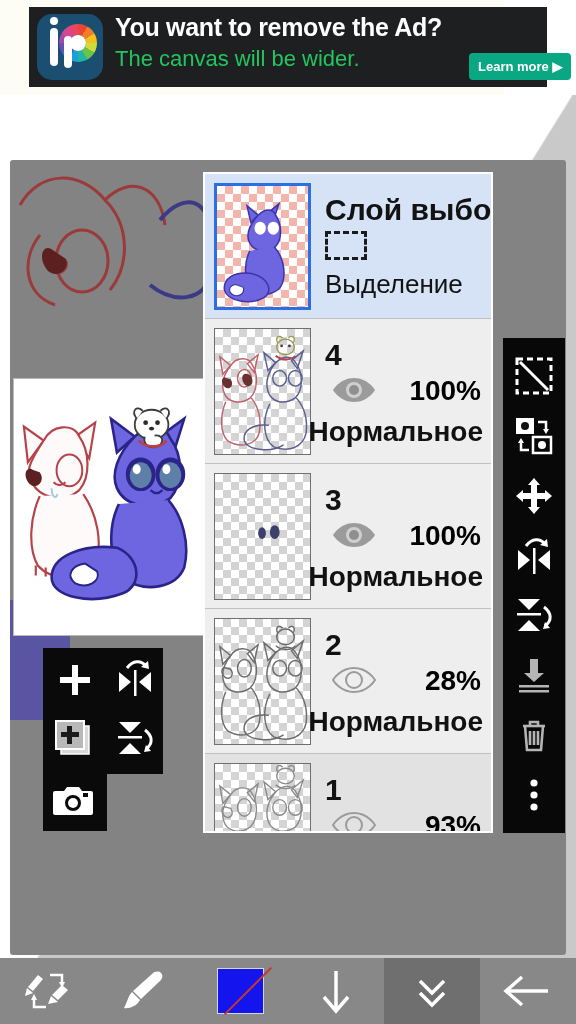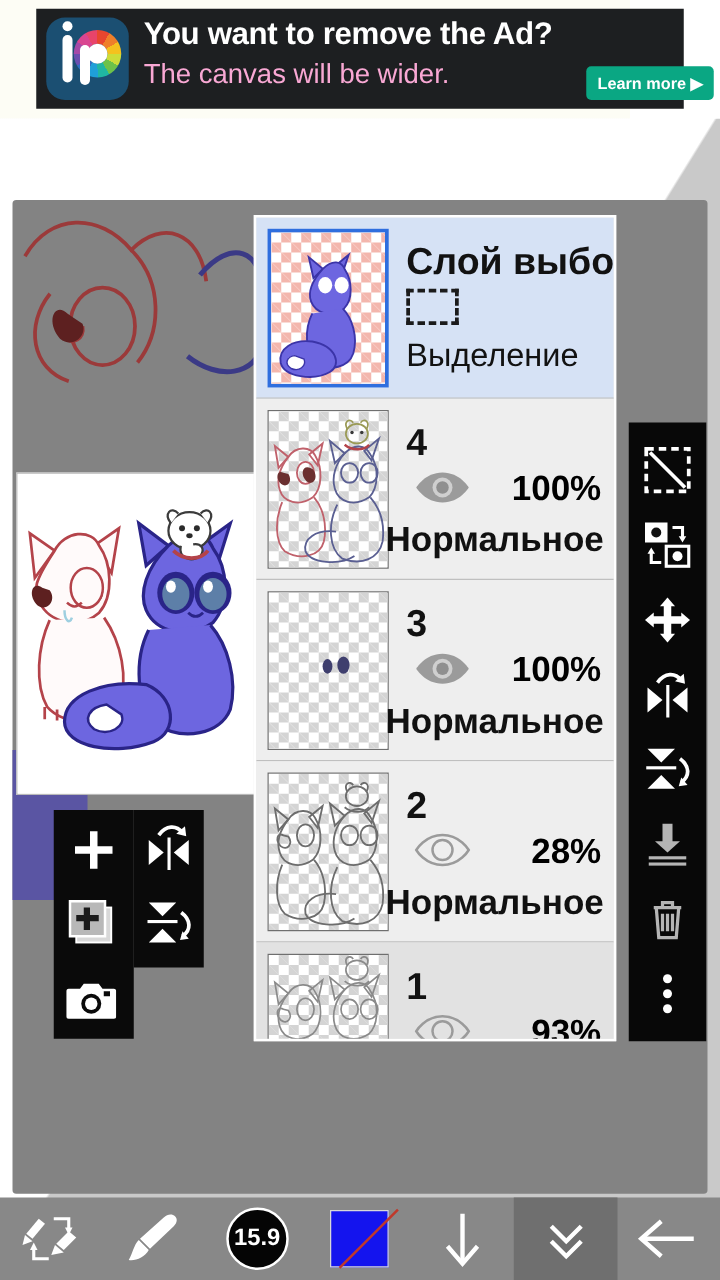--- a/index.html
+++ b/index.html
@@ -22,21 +22,21 @@
   .wheel { position:absolute; left:22px; top:10px; width:38px; height:38px; border-radius:50%;
     background: conic-gradient(#e8462f 0deg 30deg,#ef7f2a 30deg 60deg,#f5c11e 60deg 90deg,
       #cddc39 90deg 120deg,#6cc24a 120deg 150deg,#20b6a2 150deg 180deg,
       #1f9fd8 180deg 210deg,#2f6fc4 210deg 240deg,#6a4fb0 240deg 270deg,
       #a54aa8 270deg 300deg,#d94591 300deg 330deg,#e8446a 330deg 360deg); }
   .wheel::after { content:""; position:absolute; left:11px; top:11px; width:16px; height:16px;
     background:#1b4f72; border-radius:50%; }
   .wheel-hole { position:absolute; left:33px; top:21px; width:16px; height:16px; background:#fff; border-radius:50%; }
   .ad-text { position:absolute; left:86px; top:3px; width:330px; }
   .ad-l1 { color:#ffffff; font-size:25px; font-weight:bold; letter-spacing:-0.3px; line-height:34px; white-space:nowrap; }
-  .ad-l2 { color:#f9a8d4; font-size:22px; line-height:30px; white-space:nowrap; }
+  .ad-l2 { color:#22c55e; font-size:22px; line-height:30px; white-space:nowrap; }
   .ad-cta { position:absolute; left:440px; top:46px; height:27px; padding:0 9px;
             background:#0aa783; border-radius:4px; color:#fff; font-size:13px; font-weight:bold;
             display:flex; align-items:center; white-space:nowrap; }
 
   
   .bg-diag { position:absolute; left:0; top:95px; width:576px; height:929px; background:#ffffff; }
   .bg-diag::before { content:""; position:absolute; inset:0;
     background: linear-gradient(to bottom right, #ffffff 0%, #ffffff 49.6%, #c9c9c9 49.8%, #c9c9c9 100%); }
 
   
@@ -560,25 +560,20 @@
     </div>
     <div class="ab-slot">
       <span>
         <svg width="46" height="44" viewBox="0 0 46 44">
             <path d="M40 4 C 42 6, 42 9, 39 12 L20 30 L12 22 L31 5 C 34 2, 38 2, 40 4 Z" fill="#fff"></path>
             <path d="M11 23 L19 31 C 16 37, 8 40, 3 39 C 6 34, 7 27, 11 23 Z" fill="#fff"></path>
           </svg>
       </span>
     </div>
     <div class="ab-slot">
-      <div class="brush-size-circle">
-        <span class="brush-size-text">15.9</span>
-      </div>
-    </div>
-    <div class="ab-slot">
       <div class="color-swatch"></div>
     </div>
     <div class="ab-slot">
       <span>
         <svg width="40" height="48" viewBox="0 0 40 48">
             <g stroke="#fff" stroke-width="3.5" fill="none">
               <line x1="20" y1="4" x2="20" y2="42"></line>
               <path d="M8 30 L20 44 L32 30"></path>
             </g>
           </svg>

